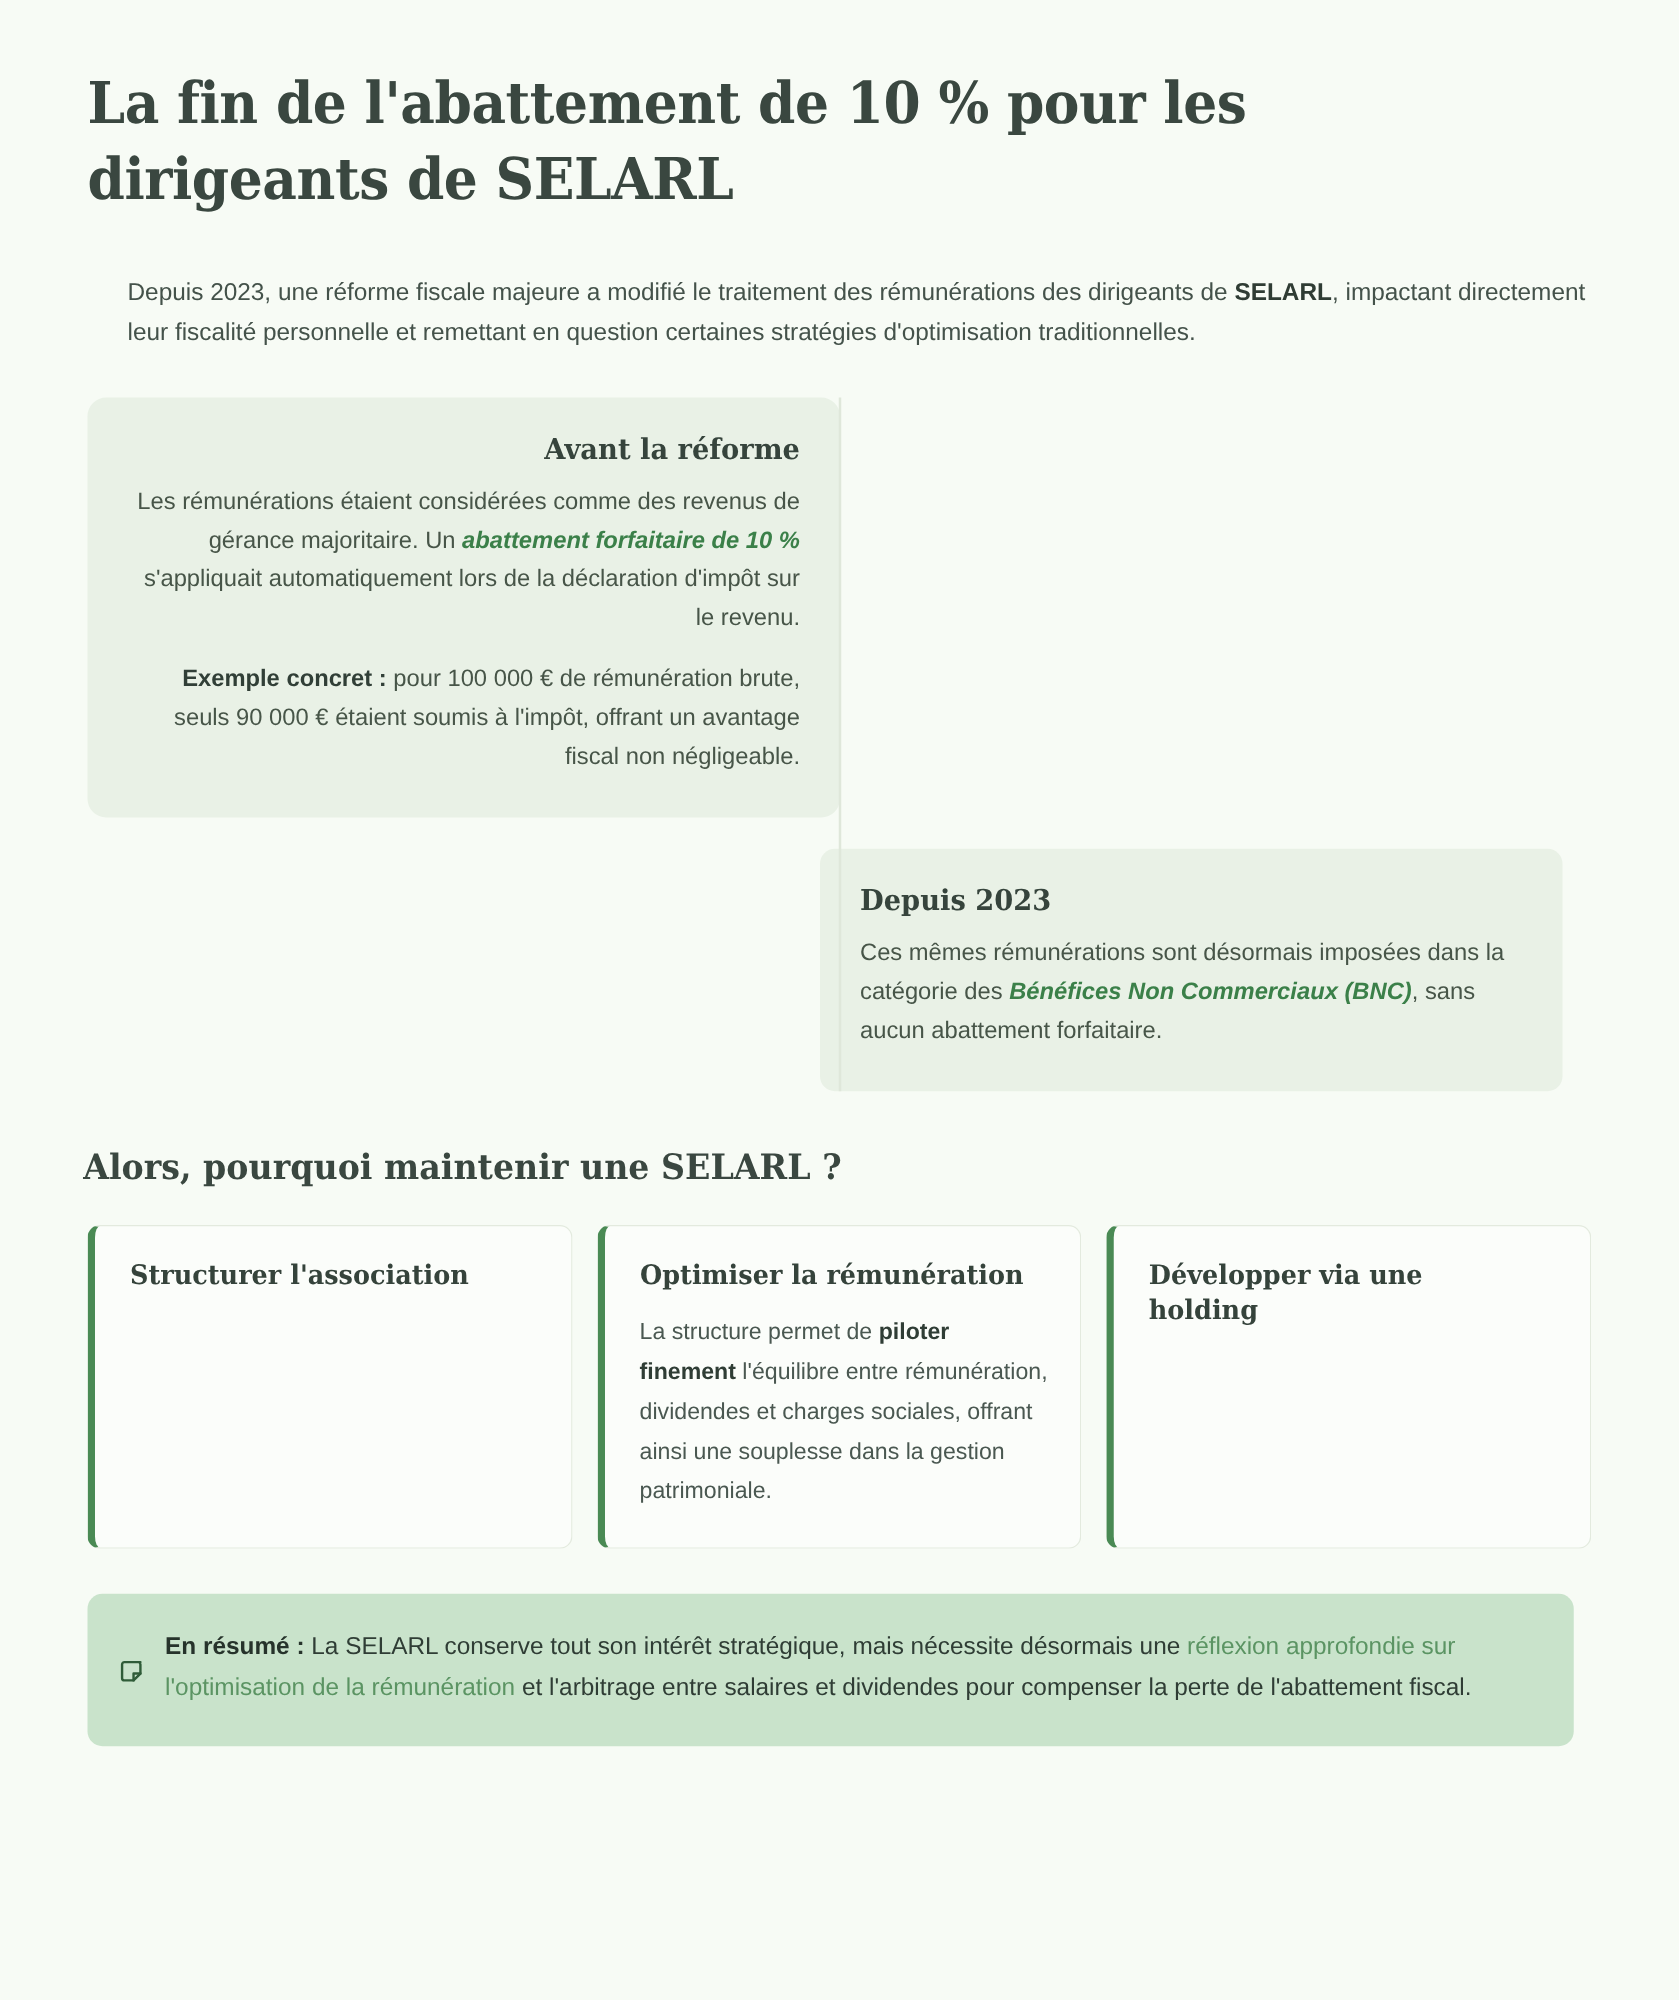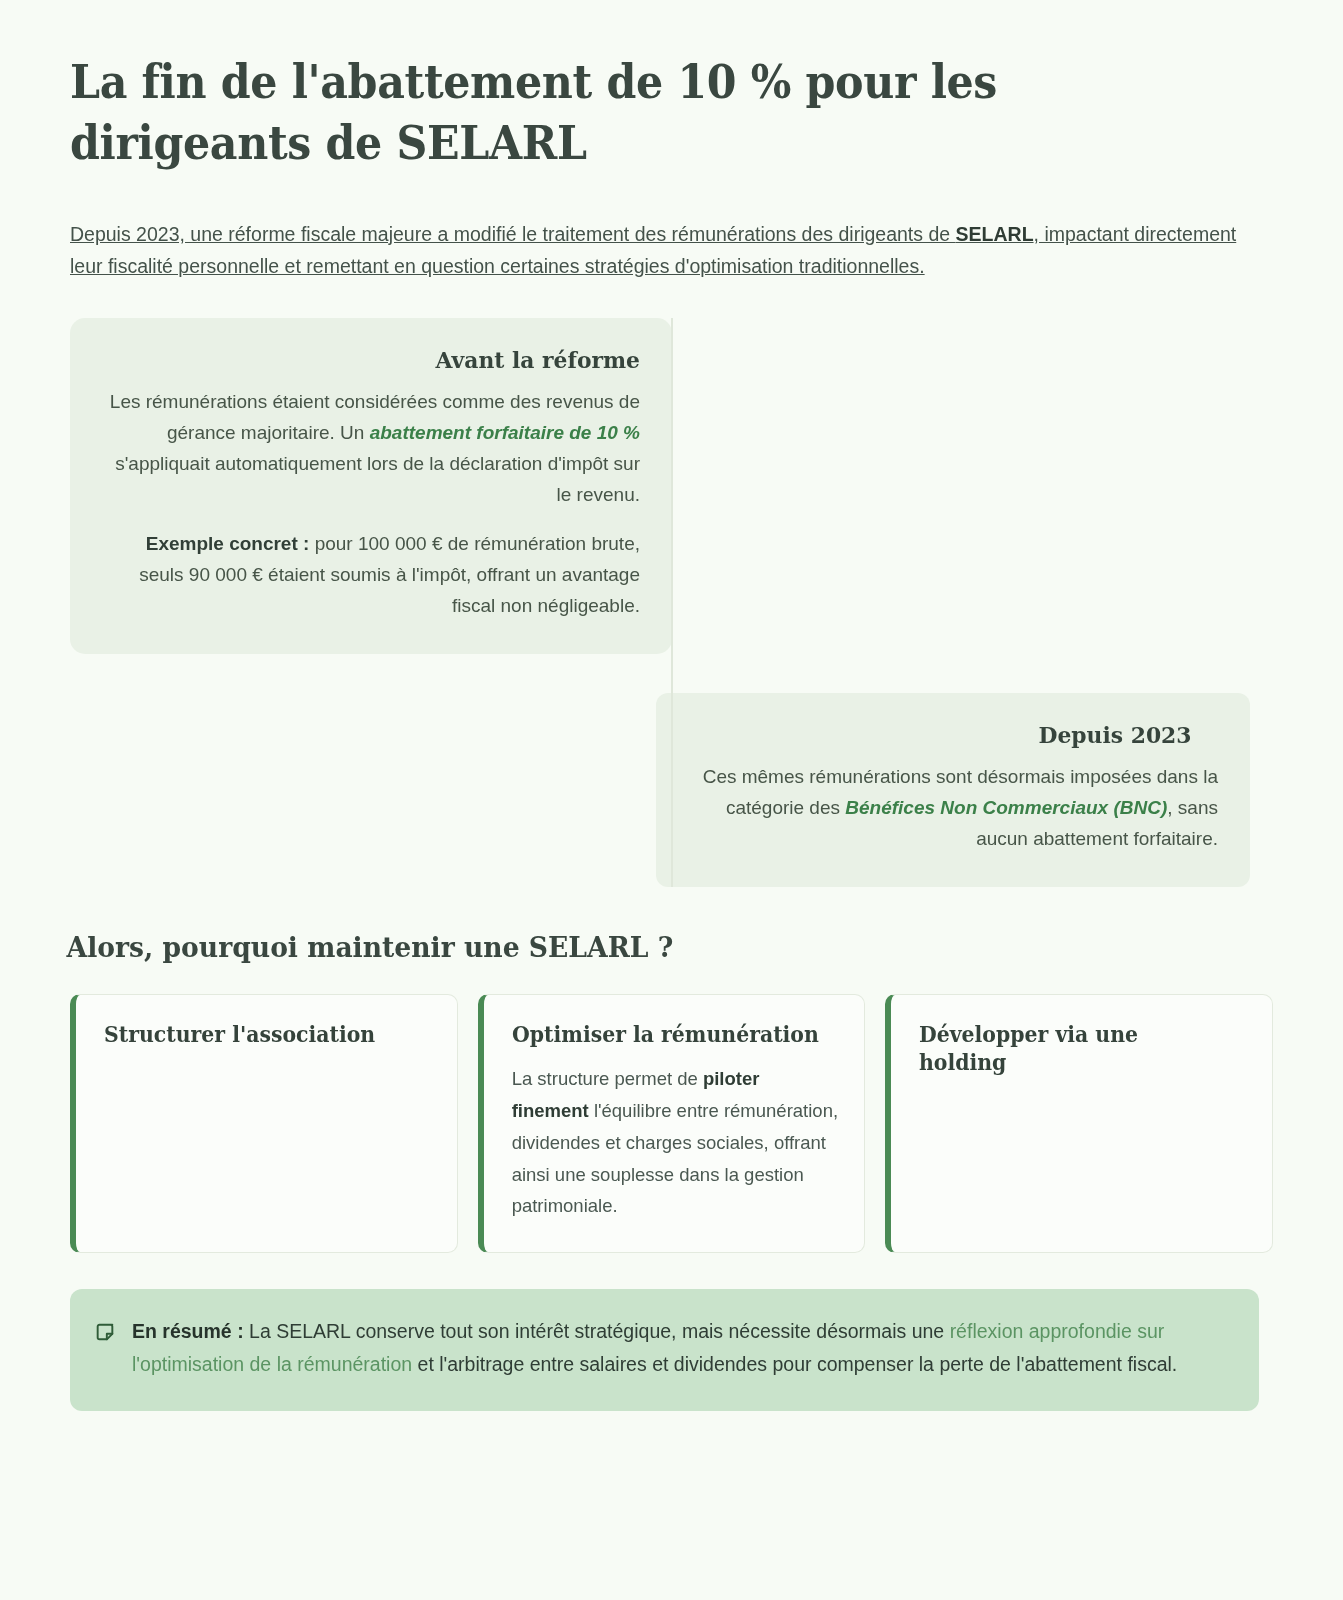--- a/index.html
+++ b/index.html
@@ -34,26 +34,25 @@
     letter-spacing: -0.4px;
     color: #3a4740;
     margin: 0;
     max-width: 1000px;
     transform: scaleX(0.93);
     transform-origin: left center;
   }
 
   
   .intro {
-    padding: 26px 70px 0 70px;
+    padding: 26px 70px 0 102px;
     font-size: 19.5px;
     line-height: 1.62;
     color: #44524a;
     max-width: 1220px;
-    text-decoration: underline;
   }
   .intro b { color: #2f3c34; font-weight: bold; }
 
   
   .compare {
     position: relative;
     margin-top: 36px;
     padding: 0 70px;
   }
   .divider-line {
@@ -72,22 +71,22 @@
   }
   .stage-before {
     width: 602px;
     text-align: right;
     margin-left: 0;
     border-radius: 15px;
   }
   .stage-after {
     width: 594px;
     margin-left: 586px;
-    margin-top: 39px;
-    text-align: right;
+    margin-top: 25px;
+    text-align: left;
   }
   .stage-card h2 {
     font-family: "DejaVu Serif", "Liberation Serif", serif;
     font-weight: bold;
     font-size: 23px;
     color: #36443c;
     margin: 0 0 14px 0;
     transform: scaleX(0.95);
   }
   .stage-before h2 { transform-origin: right center; }
@@ -151,21 +150,21 @@
 
   
   .summary {
     margin: 36px 84px 0 70px;
     background: #c9e3cb;
     border-radius: 12px;
     box-sizing: border-box;
     padding: 26px 30px 30px 24px;
     display: flex;
     gap: 16px;
-    align-items: flex-start;
+    align-items: center;
   }
   .summary .note-icon {
     flex: 0 0 auto;
     margin-top: 6px;
     line-height: 0;
   }
   .summary p {
     margin: 0;
     font-size: 19.5px;
     line-height: 1.68;

